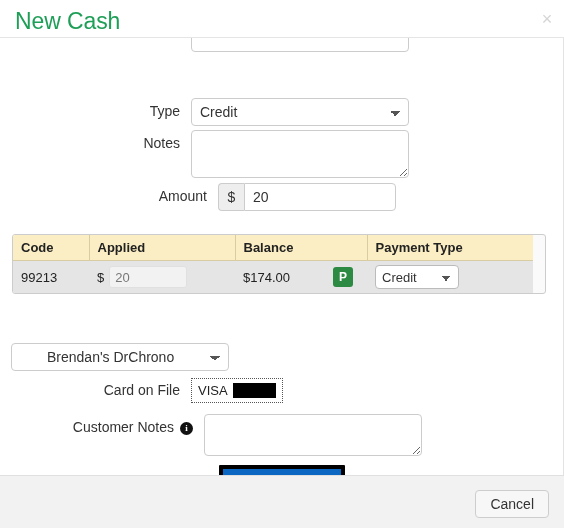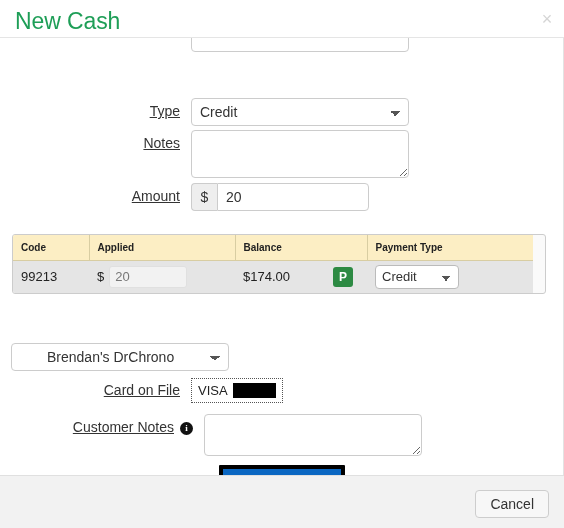--- a/index.html
+++ b/index.html
@@ -70,21 +70,20 @@
     position: absolute;
     display: flex;
     align-items: flex-start;
   }
   .form-label {
     text-align: right;
     font-size: 14px;
     color: #333;
     line-height: 17px;
     white-space: nowrap;
-    text-decoration: underline;
   }
 
   select.ctl {
     border: 1px solid #ccc;
     border-radius: 4px;
     background-color: #fff;
     font-size: 14px;
     color: #333;
     padding: 3px 22px 3px 8px;
     height: 28px;
@@ -146,21 +145,21 @@
     background: #fafafa;
     overflow: hidden;
   }
   table.lines {
     border-collapse: collapse;
     width: 520px;
     table-layout: fixed;
   }
   table.lines th {
     background: #fceec4;
-    font-size: 10px;
+    font-size: 13px;
     color: #222;
     font-weight: bold;
     text-align: left;
     padding: 5px 8px;
     height: 25px;
     border-right: 1px solid #d8cda2;
     border-bottom: 1px solid #d8cda2;
   }
   table.lines th:last-child { border-right: none; }
   table.lines td {
@@ -332,21 +331,21 @@
       <select class="ctl" style="margin-left:11px; width:218px;">
         <option>Credit</option>
       </select>
     </div>
 
     <div class="form-row" style="left:0; top:92px; width:424px;">
       <div class="form-label" style="width:180px; padding-top:5px;">Notes</div>
       <textarea class="ctl" style="margin-left: 11px; width: 218px; height: 48px;" placeholder=""></textarea>
     </div>
 
-    <div class="form-row" style="left:0; top:145px; width:424px;">
+    <div class="form-row" style="left:0; top:145px; width:424px;padding-left:27px;">
       <div class="form-label" style="width:180px; padding-top:5px;">Amount</div>
       <div class="input-group" style="margin-left:11px;">
         <span class="ig-addon">$</span>
         <input class="ig-input" style="width: 152px;" type="text" value="20">
       </div>
     </div>
 
     <div class="line-table-wrap">
       <table class="lines">
         <colgroup>

